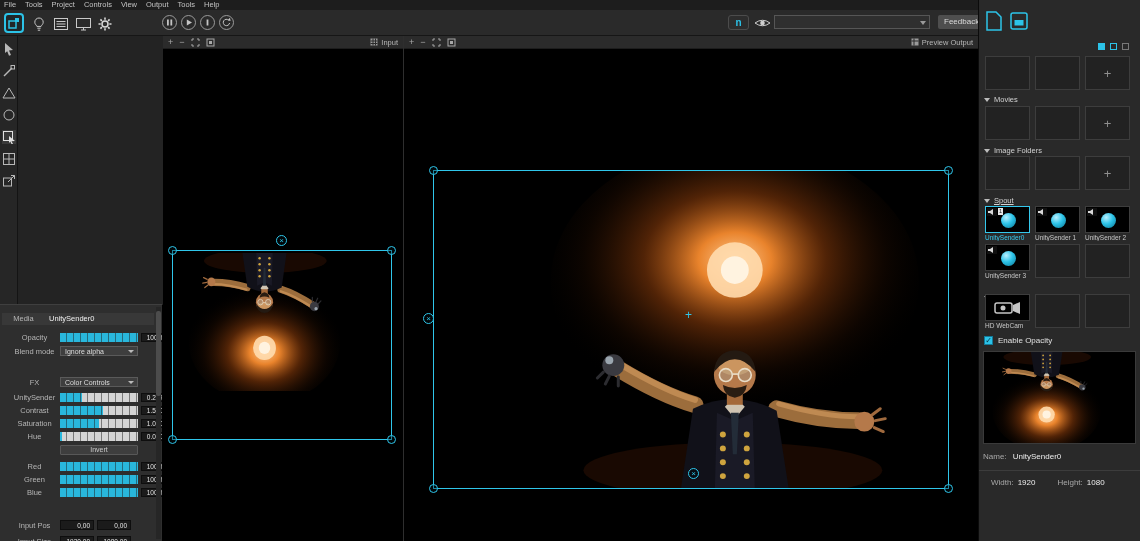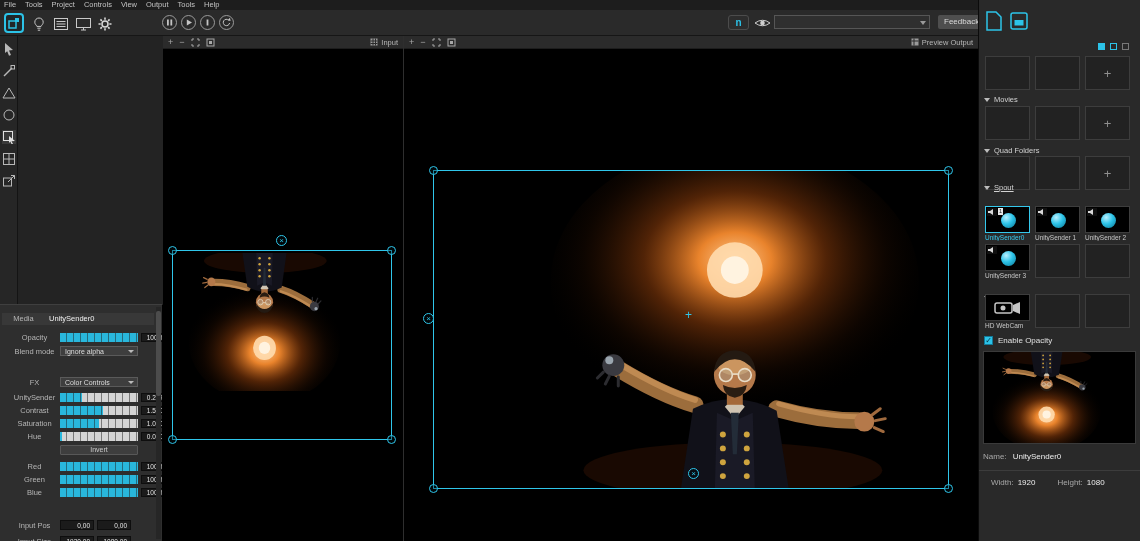--- a/index.html
+++ b/index.html
@@ -504,29 +504,29 @@
         <span>Movies</span>
       </div>
     <div class="slot" style="left:6px; top:106px;"></div>
     <div class="slot" style="left:56px; top:106px;"></div>
     <div class="slot" style="left:106px; top:106px;">
         <span class="plus">+</span>
       </div>
 
     <div class="sec-head" style="top:146px;">
         <span class="tri"></span>
-        <span>Quad Folders</span>
+        <span>Image Folders</span>
       </div>
     <div class="slot" style="left:6px; top:156px;"></div>
     <div class="slot" style="left:56px; top:156px;"></div>
     <div class="slot" style="left:106px; top:156px;">
         <span class="plus">+</span>
       </div>
 
-    <div class="sec-head" style="top:183px;text-decoration:underline;">
+    <div class="sec-head" style="top:196px;text-decoration:underline;">
         <span class="tri"></span>
         <span>Spout</span>
       </div>
 
     <div class="mitem selected" style="left:6px; top:206px;">
       <div class="mthumb">
           <div class="ball"></div>
         <span class="spk">
             <svg width="8" height="6">
               <polygon points="5,0 2,2 0,2 0,4 2,4 5,6" fill="#d8d8d8"></polygon>

